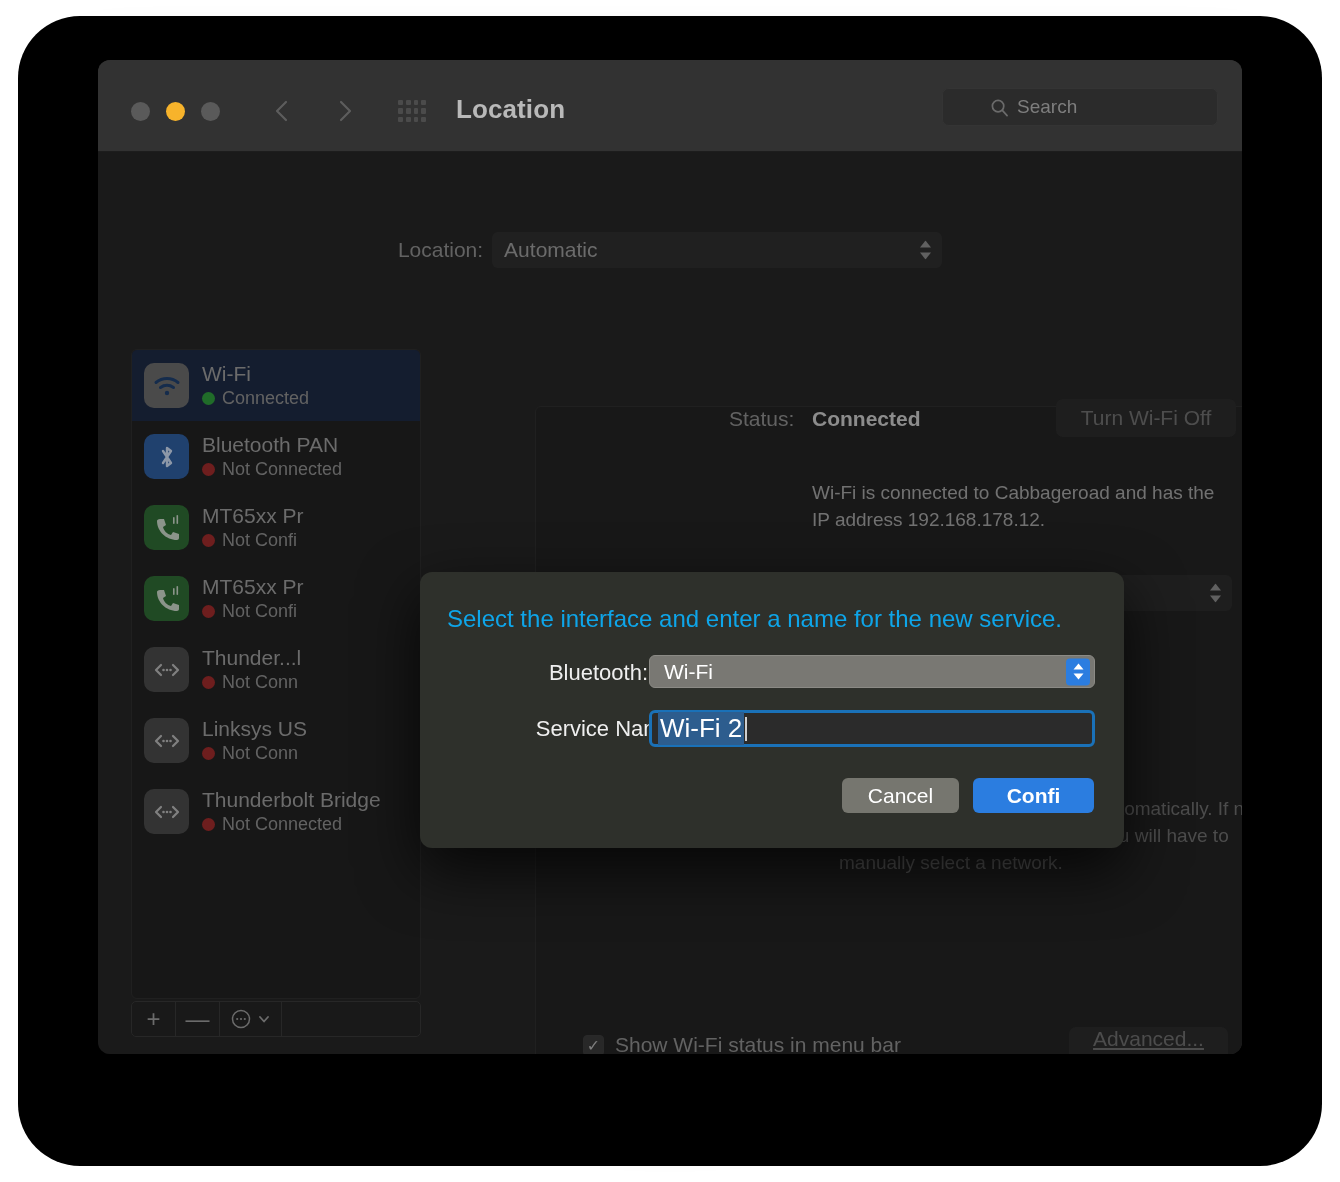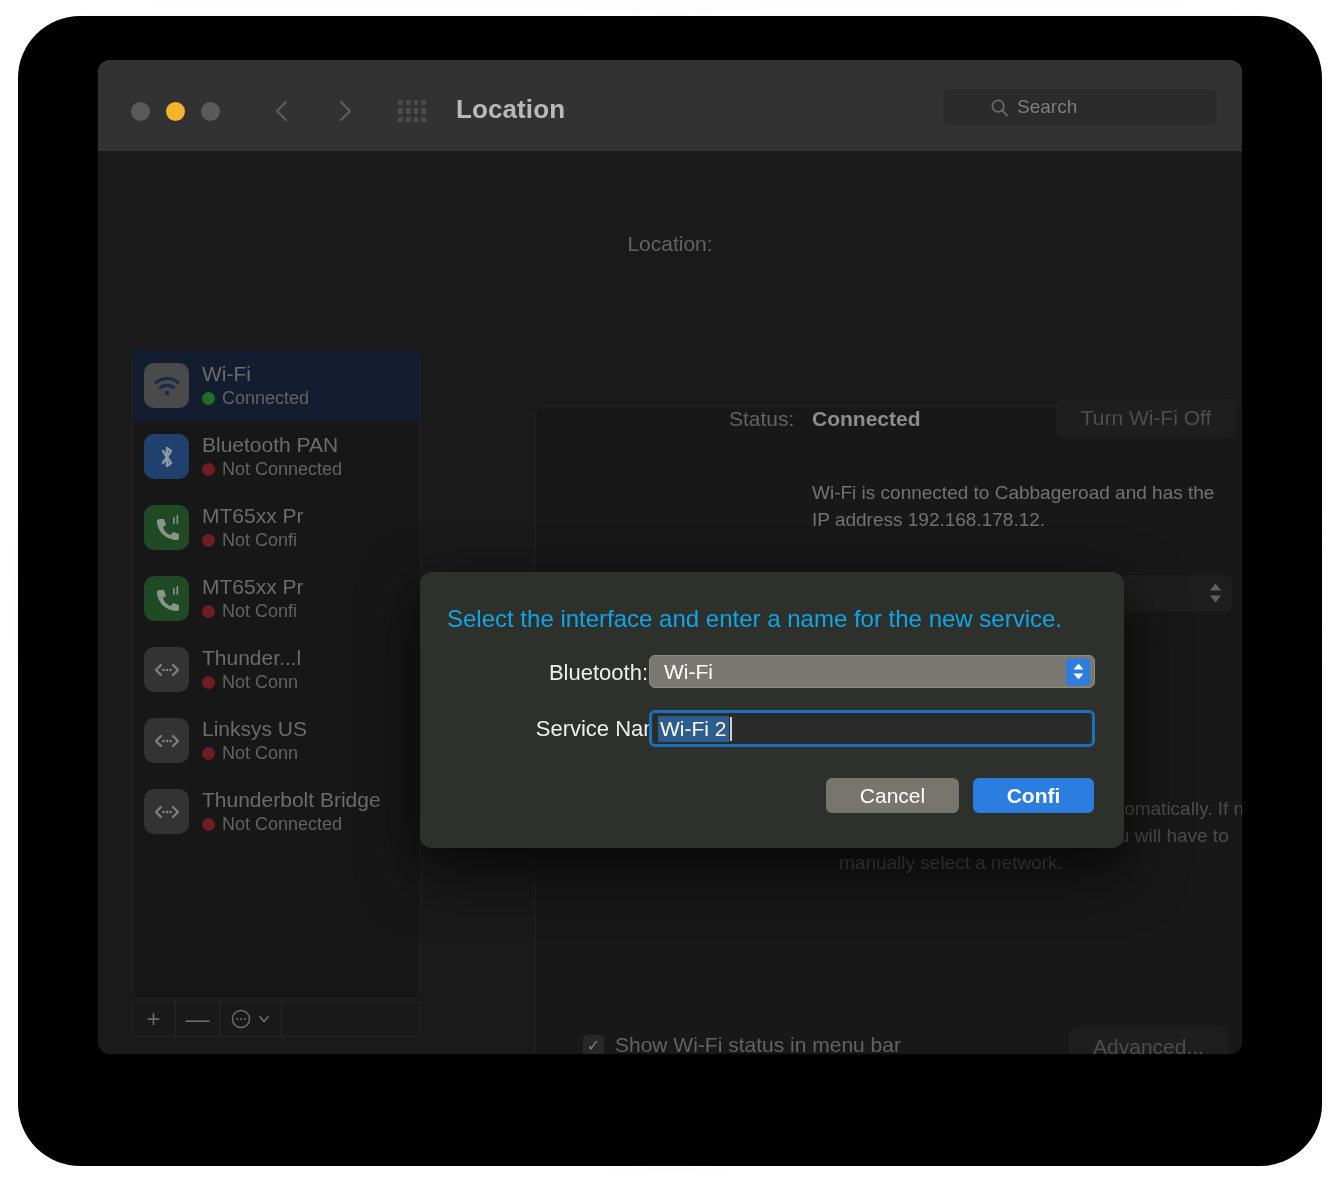--- a/index.html
+++ b/index.html
@@ -262,22 +262,22 @@
   }
   #show-status-chk {
     position: absolute; left: 47px; top: 6px;
     display: flex; align-items: center; gap: 11px;
   }
   #show-status-chk .chk-box.checked { background:#3a3a3a; }
   #advanced-btn {
     position: absolute; right: 78px; top: 0;
     width: 159px; height: 40px;
     background: #2c2c2c; border-radius: 7px;
-    display: flex; align-items: center; justify-content: center;
-    font-size: 21px; color: #6e6e6e;
+    display: flex; align-items: flex-start; justify-content: center;
+    font-size: 21px; color: #6e6e6e; text-decoration: underline;
   }
 
   
   #dim {
     position: absolute; left:0; top:0; right:0; bottom:0;
     background: rgba(0,0,0,0.30);
     pointer-events: none;
   }
   #sheet {
     position: absolute;
@@ -323,34 +323,34 @@
   #service-field {
     position: absolute; left: 229px; top: 138px;
     width: 446px; height: 37px;
     background: #2b2b2b;
     border: 3px solid #1a71b8;
     border-radius: 6px;
     display: flex; align-items: center;
     padding-left: 6px;
   }
   #service-value {
-    font-size: 21px; color: #ffffff;
+    font-size: 26px; color: #ffffff;
     background: #2d5d8e;
     padding: 1px 2px;
   }
   #caret {
     width: 2px; height: 24px; background: #cfcfcf; margin-left: 1px;
   }
 
   #sheet-buttons {
     position: absolute; right: 30px; top: 206px;
     display: flex; gap: 14px;
   }
   #cancel-btn {
-    width: 133px; height: 35px;
+    width: 117px; height: 35px;
     background: #76766f; border-radius: 6px;
     display: flex; align-items: center; justify-content: center;
     font-size: 21px; color: #ffffff;
   }
   #create-btn {
     width: 121px; height: 35px;
     background: #2b7de0; border-radius: 6px;
     display: flex; align-items: center; justify-content: center;
     font-size: 21px; color: #ffffff; font-weight: bold;
   }
@@ -402,20 +402,31 @@
           <line x1="13" y1="13" x2="18" y2="18.5" stroke-linecap="round"></line>
         </svg>
         <input id="search-input" type="text" placeholder="Search" style="">
       </div>
     </div>
 
     <div id="content">
 
       <div id="location-row">
         <span id="location-label">Location:</span>
+        <div id="location-select">
+          <span id="location-value">Automatic</span>
+          <span class="updown">
+            <svg viewBox="0 0 13 8" fill="currentColor">
+                <polygon points="6.5,0 12,7 1,7"></polygon>
+              </svg>
+            <svg viewBox="0 0 13 8" fill="currentColor">
+                <polygon points="6.5,8 1,1 12,1"></polygon>
+              </svg>
+          </span>
+        </div>
       </div>
 
       <div id="sidebar">
 
         <div class="svc selected">
           <div class="svc-icon wifi">
             <svg viewBox="0 0 30 30" fill="none" stroke="currentColor" stroke-width="3" stroke-linecap="round">
               <path d="M4 11.5 A17 17 0 0 1 26 11.5"></path>
               <path d="M8.5 16.5 A11 11 0 0 1 21.5 16.5"></path>
               <circle cx="15" cy="22" r="2.2" fill="currentColor" stroke="none"></circle>

